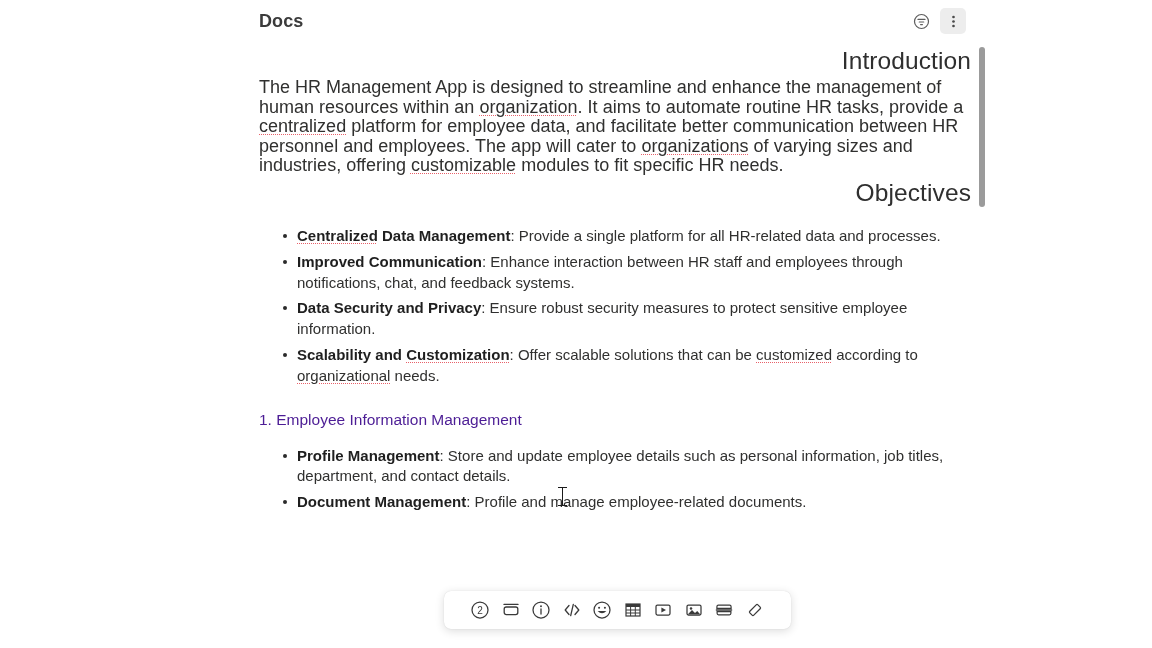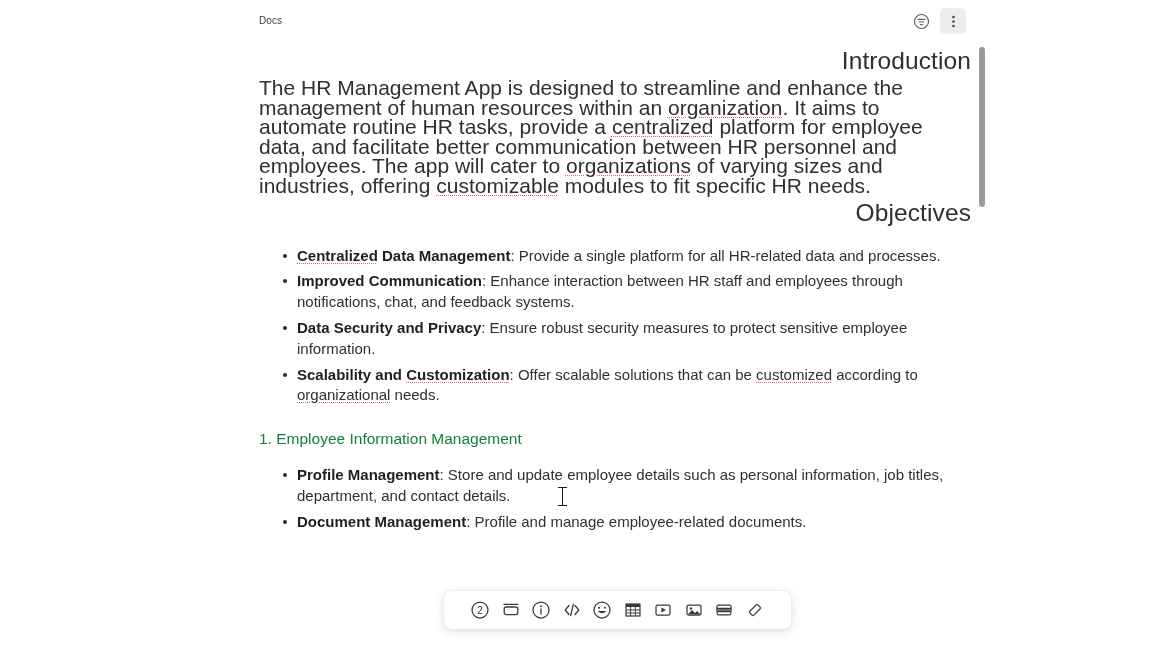--- a/index.html
+++ b/index.html
@@ -31,25 +31,26 @@
   .doc-header {
     position: absolute;
     left: 0; top: 0;
     width: 1152px;
     height: 42px;
   }
   .doc-breadcrumb {
     position: absolute;
     left: 259px;
     top: 11px;
-    font-size: 10px;
+    font-size: 18px;
     color: #3b3b3b;
     letter-spacing: .1px;
     line-height: 20px;
     user-select: none;
+    font-weight: bold;
   }
   .header-actions {
     position: absolute;
     right: 186px;
     top: 8px;
     display: flex;
     align-items: center;
     gap: 6px;
   }
   .hdr-btn {
@@ -105,21 +106,21 @@
     letter-spacing: .1px;
     text-align: right;
   }
   .sp-intro  { margin-top: 6px; }
   .sp-obj    { margin-top: 24px; }
   .sp-key    { margin-top: 26px; }
 
   p.para {
     margin: 0;
     padding: 0;
-    font-size: 21px;
+    font-size: 18px;
     line-height: 19.6px;
     color: #30302f;
     letter-spacing: .01px;
   }
   .para-intro { margin-top: 17px; }
 
   ul.bullets {
     margin: 1px;
     padding: 0 0 0 37px;
     list-style: none;
@@ -144,21 +145,21 @@
   }
   ul.bullets li b {
     font-weight: 700;
     color: #1f1f1f;
   }
 
   .numitem {
     margin-top: 22px;
     font-size: 15.5px;
     line-height: 21px;
-    color: #15803d;
+    color: #4c1d95;
   }
 
   
   .sp {
     text-decoration: underline;
     text-decoration-style: dotted;
     text-decoration-color: #e8616a;
     text-decoration-thickness: 1px;
     text-underline-offset: 2px;
   }

